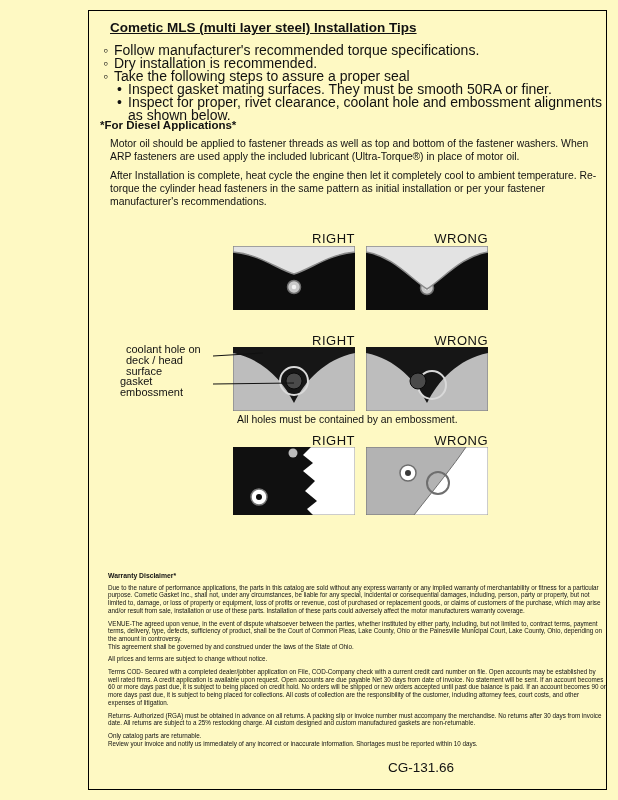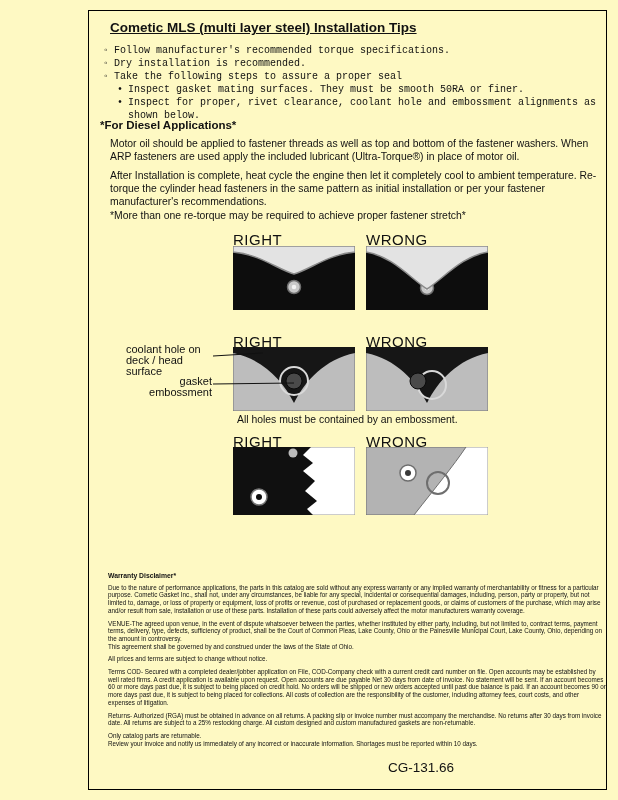--- a/index.html
+++ b/index.html
@@ -15,31 +15,31 @@
   .page-border{
     left:88px;top:10px;width:519px;height:780px;
     border:1.5px solid #000;
     box-sizing:border-box;
   }
   .title{
     left:110px;top:20px;
     font-size:13.5px;font-weight:bold;text-decoration:underline;
     white-space:nowrap;
   }
-  .bullets{left:103px;top:44px;width:500px;font-size:10px;line-height:13px;font-family:Liberation Mono, monospace;}
+  .bullets{left:103px;top:44px;width:500px;font-size:14px;line-height:13px;}
   .bullet-item{position:relative;padding-left:11px;}
   .bullet-item::before{content:"◦";position:absolute;left:0;top:0;}
   .sub-bullet-item{position:relative;margin-left:14px;padding-left:11px;}
   .sub-bullet-item::before{content:"•";position:absolute;left:0;top:0;}
   .diesel-heading{left:100px;top:119px;font-size:11.5px;font-weight:bold;}
   .para{font-size:10.4px;line-height:13px;}
   .para1{left:110px;top:137px;width:482px;}
   .para2{left:110px;top:169px;width:490px;}
   .note{left:110px;top:209px;width:490px;}
-  .col-header{width:122px;text-align:left;font-size:15px;letter-spacing:.5px;}
+  .col-header{width:122px;text-align:right;font-size:13px;letter-spacing:.5px;}
   .panel{width:122px;}
   .panel svg{display:block;width:122px;}
   .caption{left:237px;font-size:10.4px;line-height:12.5px;}
   .pre{white-space:pre-line;}
   .diagram-label{font-size:11px;line-height:11px;}
   .warranty{left:108px;top:572px;width:498px;font-size:6.3px;line-height:7.7px;}
   .warranty-heading{font-weight:bold;margin-bottom:4px;font-size:6.8px;}
   .warranty p{margin:0 0 5px 0;}
   .footer-code{left:388px;top:760px;font-size:13.5px;}
 </style>
@@ -56,21 +56,20 @@
     <div class="bullet-item">Follow manufacturer's recommended torque specifications.</div>
     <div class="bullet-item">Dry installation is recommended.</div>
     <div class="bullet-item">Take the following steps to assure a proper seal</div>
     <div class="sub-bullet-item">Inspect gasket mating surfaces.  They must be smooth 50RA or finer.</div>
     <div class="sub-bullet-item">Inspect for proper, rivet clearance, coolant hole and embossment alignments as shown below.</div>
   </div>
 
   <div class="abs diesel-heading">*For Diesel Applications*</div>
   <div class="abs para para1">Motor oil should be applied to fastener threads as well as top and bottom of the fastener washers. When ARP fasteners are used apply the included lubricant (Ultra-Torque®) in place of motor oil.</div>
   <div class="abs para para2">After Installation is complete, heat cycle the engine then let it completely cool to ambient temperature. Re-torque the cylinder head fasteners in the same pattern as initial installation or per your fastener manufacturer's recommendations.</div>
-  <div class="abs para note">*More than one re-torque may be required to achieve proper fastener stretch*</div>
 
   <div class="abs col-header" style="left:233px;top:231px;">RIGHT</div>
   <div class="abs col-header" style="left:366px;top:231px;">WRONG</div>
 
   <div class="abs panel" style="left:233px;top:246px;">
     <svg viewBox="0 0 122 64">
       <rect width="122" height="64" fill="#0d0d0d"></rect>
       <path d="M0,0 H122 V6 C96,8 76,24 61,28 C46,24 26,8 0,6 Z" fill="#e3e3e3" stroke="#8a8a8a" stroke-width="1.5"></path>
       <circle cx="61" cy="41" r="6.5" fill="#c9c9c9" stroke="#6f6f6f" stroke-width="1.5"></circle>
       <circle cx="61" cy="41" r="2.3" fill="#f2f2f2"></circle>
@@ -83,21 +82,21 @@
       <circle cx="61" cy="42" r="2.3" fill="#f2f2f2"></circle>
       <path d="M0,0 H122 V6 C96,10 78,32 61,43 C44,32 26,10 0,6 Z" fill="#e3e3e3" stroke="#8a8a8a" stroke-width="1.5"></path>
     </svg>
   </div>
 
   <div class="abs col-header" style="left:233px;top:333px;">RIGHT</div>
   <div class="abs col-header" style="left:366px;top:333px;">WRONG</div>
 
   <div class="abs diagram-label pre" style="left:126px;top:344px;width:86px;">coolant hole on
 deck / head surface</div>
-  <div class="abs diagram-label" style="left:120px;top:376px;width:92px;text-align:right;">gasket embossment</div>
+  <div class="abs diagram-label" style="left:120px;top:376px;width:92px;">gasket embossment</div>
 
   <div class="abs panel" style="left:233px;top:347px;">
     <svg viewBox="0 0 122 64">
       <rect width="122" height="64" fill="#bdbdbd" stroke="#757575"></rect>
       <path d="M0,0 H122 V6 C92,12 72,34 61,56 C50,34 30,12 0,6 Z" fill="#161616"></path>
       <circle cx="61" cy="34" r="14" fill="none" stroke="#d9d9d9" stroke-width="2"></circle>
       <circle cx="61" cy="34" r="8" fill="#4a4a4a" stroke="#0a0a0a"></circle>
     </svg>
   </div>
   <div class="abs panel" style="left:366px;top:347px;">

